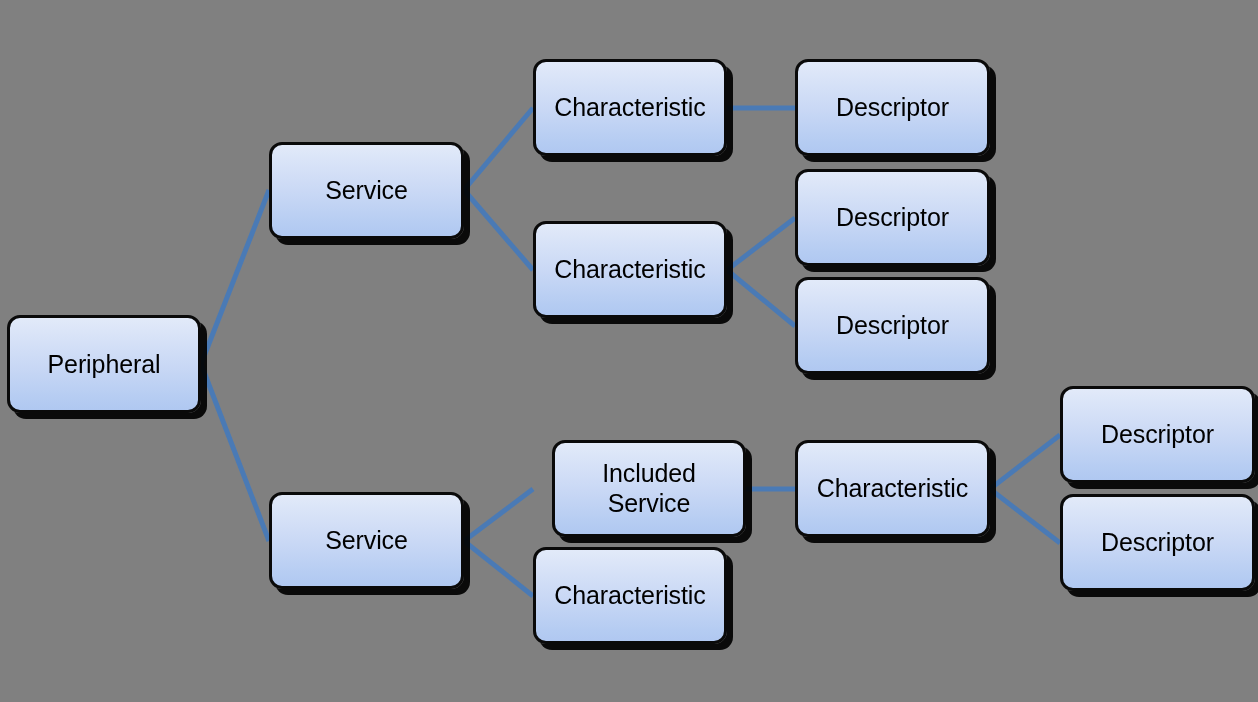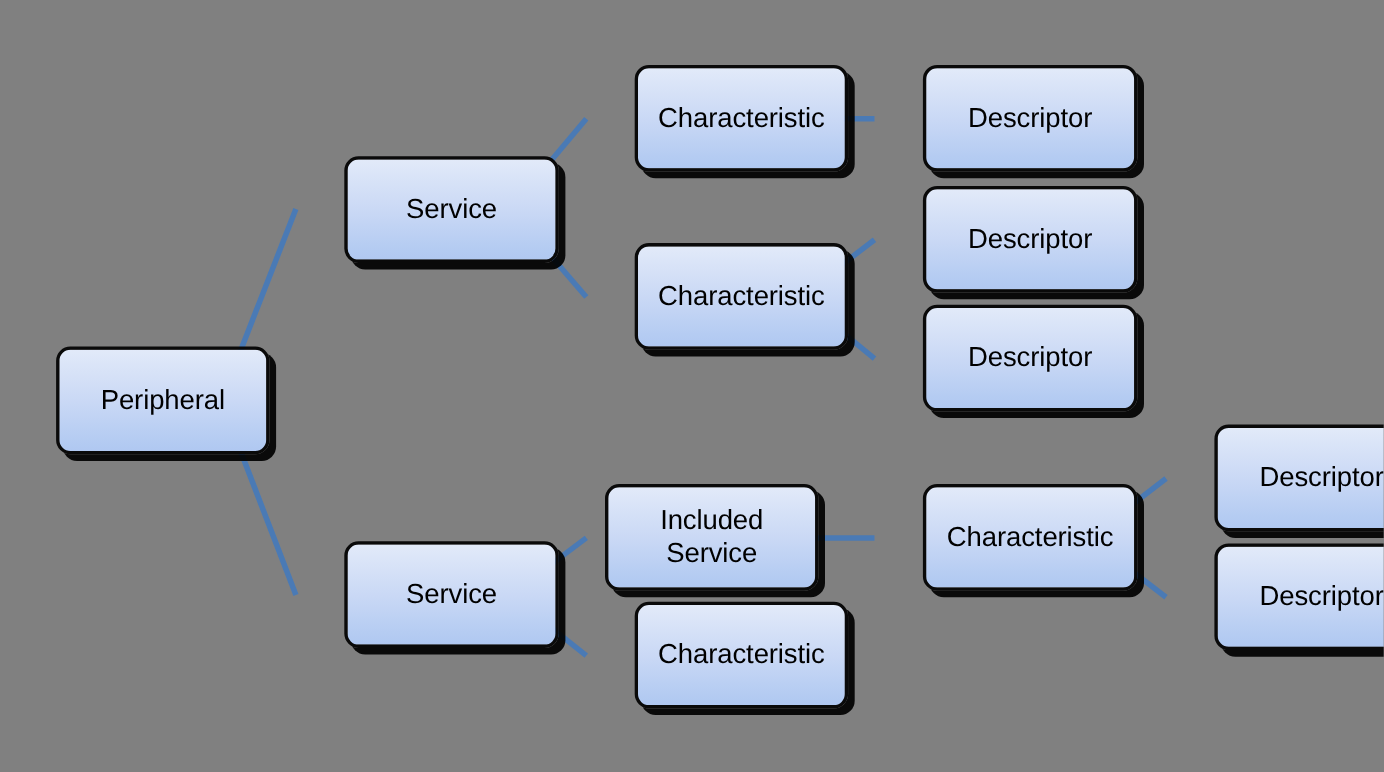--- a/index.html
+++ b/index.html
@@ -36,21 +36,20 @@
     display: flex;
     align-items: center;
     justify-content: center;
     text-align: center;
     color: #000000;
     font-size: 25px;
     line-height: 1.06;
     letter-spacing: -0.1px;
     white-space: pre-line;
     z-index: 5;
-    margin-left: 44px;
   }
   .node.two-line {
     line-height: 1.18;
   }
 </style>
 </head>
 <body>
 
 <div id="canvas">
   <svg id="edge-layer" width="1258" height="702" viewBox="0 0 1258 702" xmlns="http://www.w3.org/2000/svg">
@@ -69,20 +68,20 @@
     </svg>
   <div id="node-layer">
       <div class="node" style="left: 7px; top: 315px; width: 194px; height: 98px; text-align: right;">Peripheral</div>
       <div class="node" style="left: 269px; top: 142px; width: 195px; height: 97px;">Service</div>
       <div class="node" style="left: 533px; top: 59px; width: 194px; height: 97px;">Characteristic</div>
       <div class="node" style="left: 795px; top: 59px; width: 195px; height: 97px;">Descriptor</div>
       <div class="node" style="left: 533px; top: 221px; width: 194px; height: 97px;">Characteristic</div>
       <div class="node" style="left: 795px; top: 169px; width: 195px; height: 97px;">Descriptor</div>
       <div class="node" style="left: 795px; top: 277px; width: 195px; height: 97px;">Descriptor</div>
       <div class="node" style="left: 269px; top: 492px; width: 195px; height: 97px;">Service</div>
-      <div class="node two-line" style="left: 506px; top: 440px; width: 194px; height: 97px;">Included
+      <div class="node two-line" style="left: 552px; top: 440px; width: 194px; height: 97px;">Included
 Service</div>
       <div class="node" style="left: 533px; top: 547px; width: 194px; height: 97px;">Characteristic</div>
       <div class="node" style="left: 795px; top: 440px; width: 195px; height: 97px;">Characteristic</div>
       <div class="node" style="left: 1060px; top: 386px; width: 195px; height: 97px;">Descriptor</div>
       <div class="node" style="left: 1060px; top: 494px; width: 195px; height: 97px;">Descriptor</div>
     </div>
 </div>
 
 </body></html>

